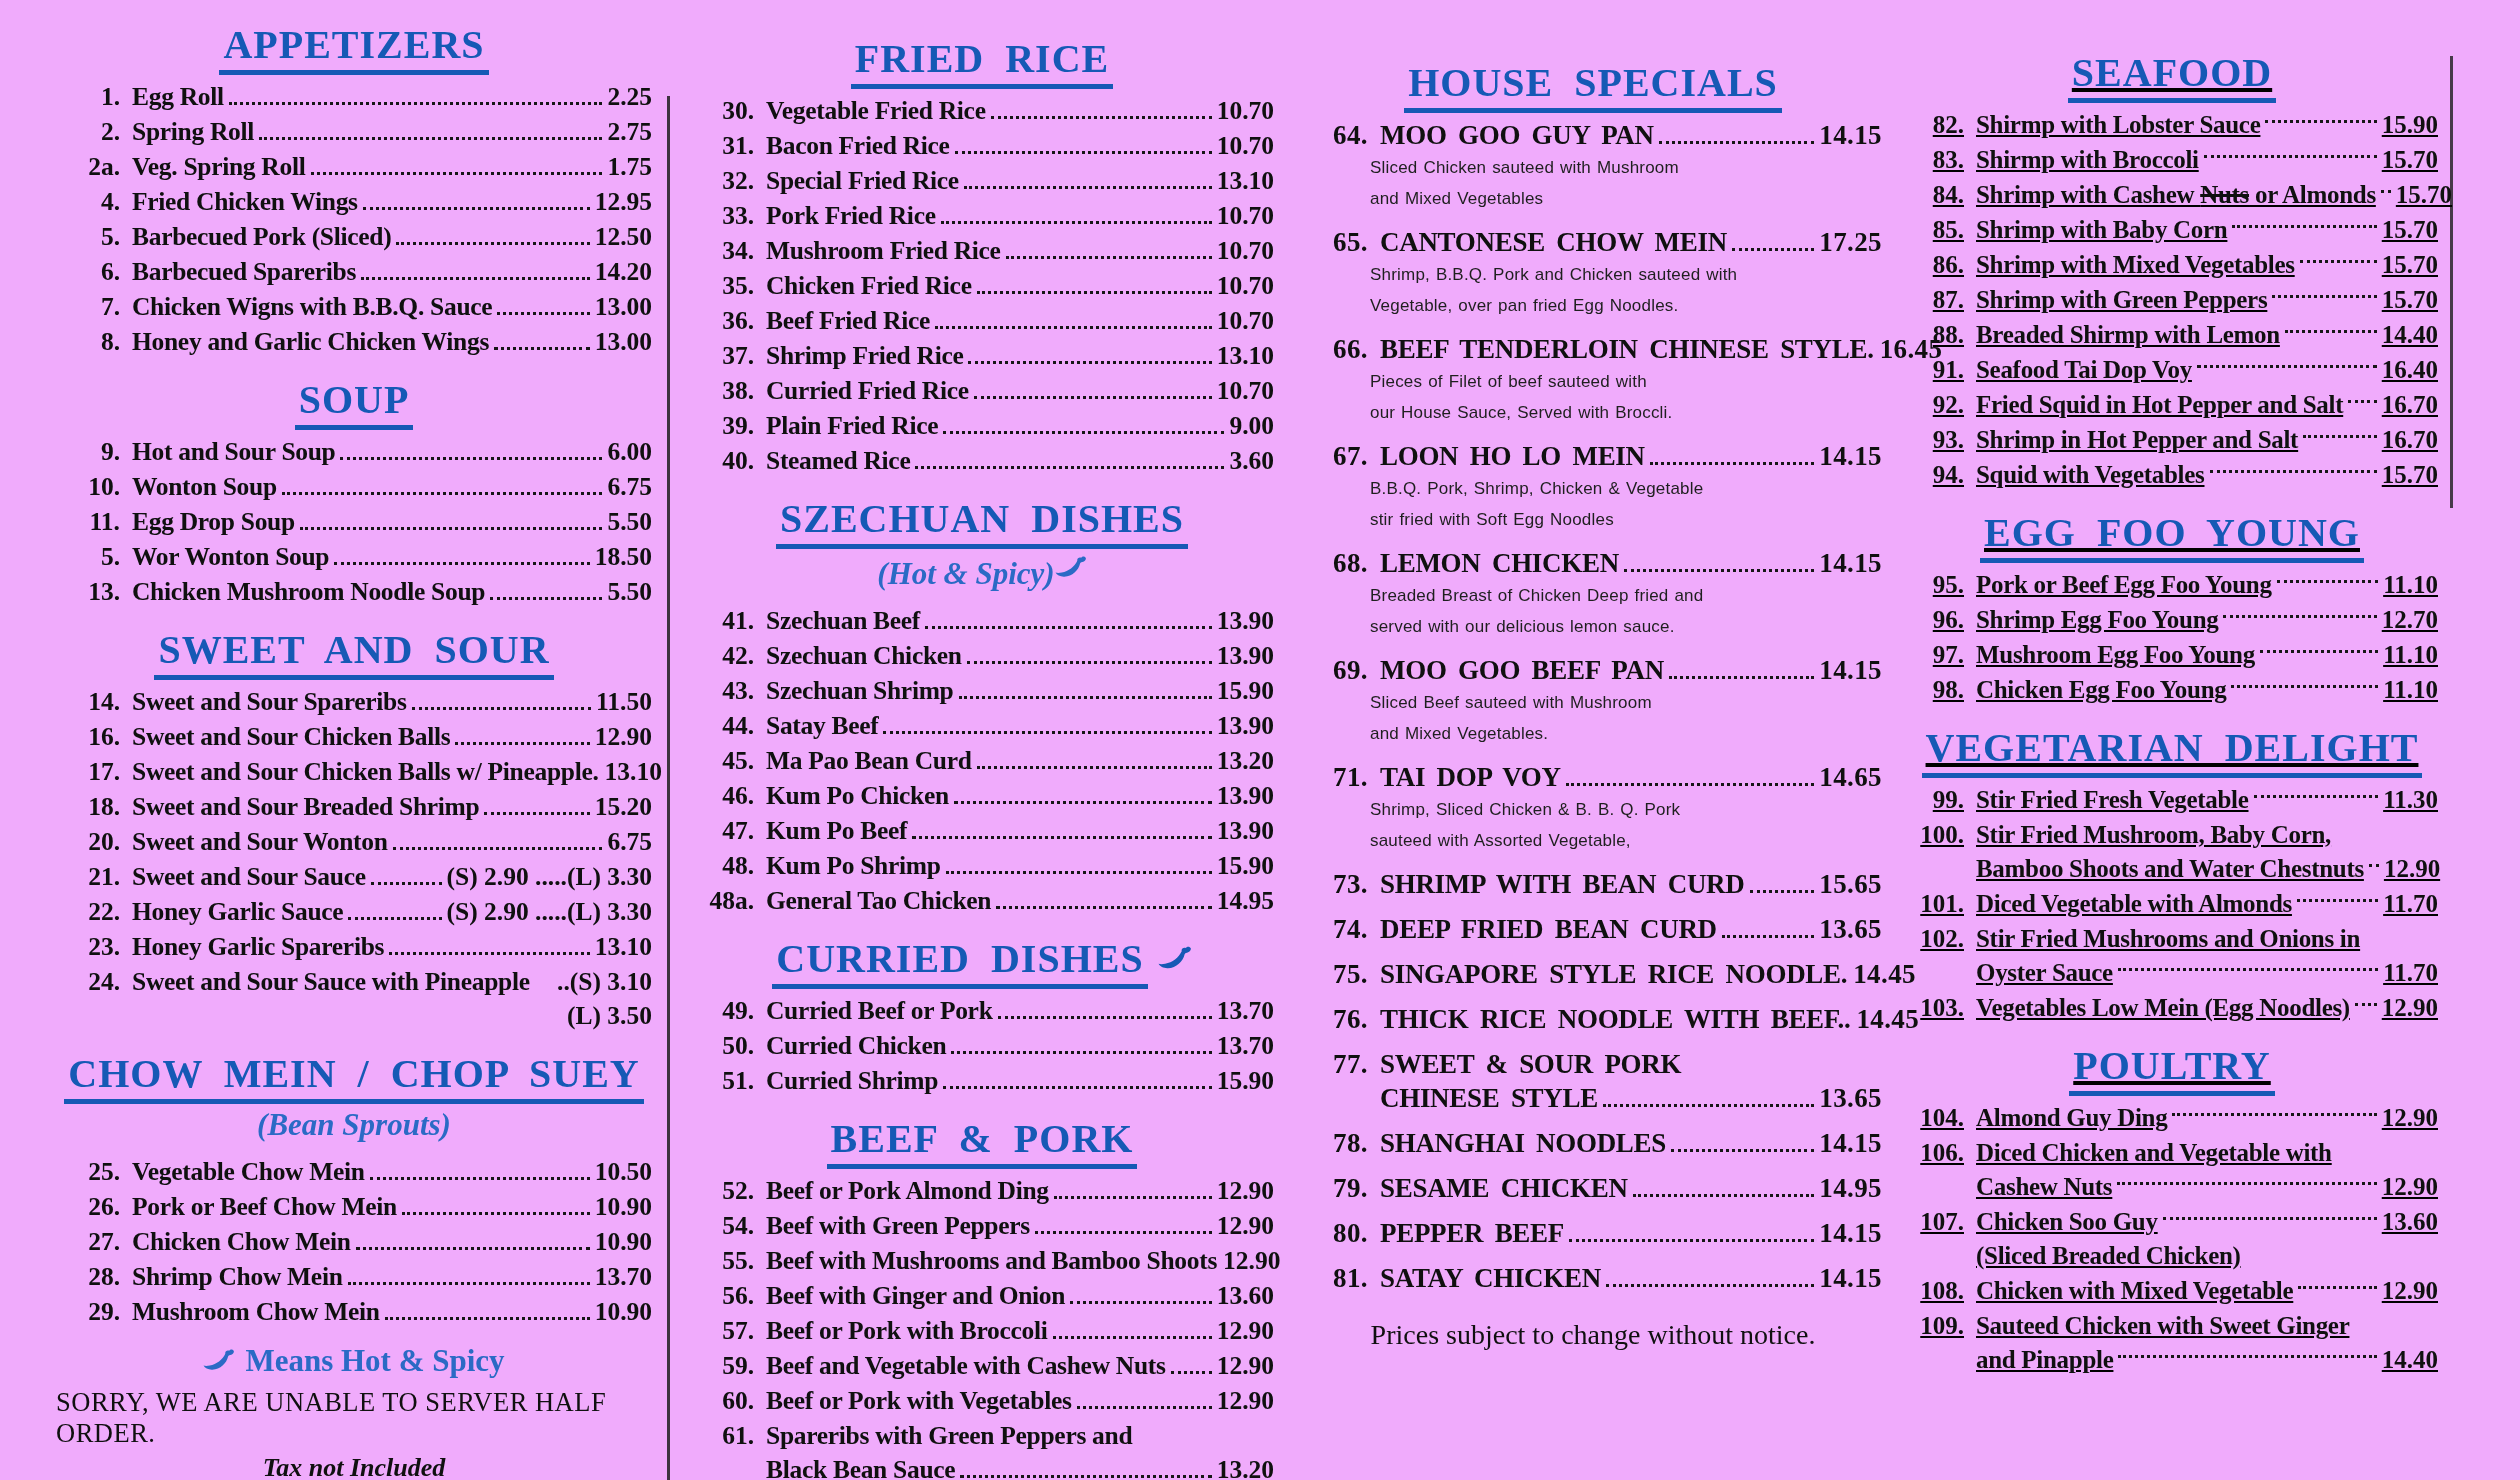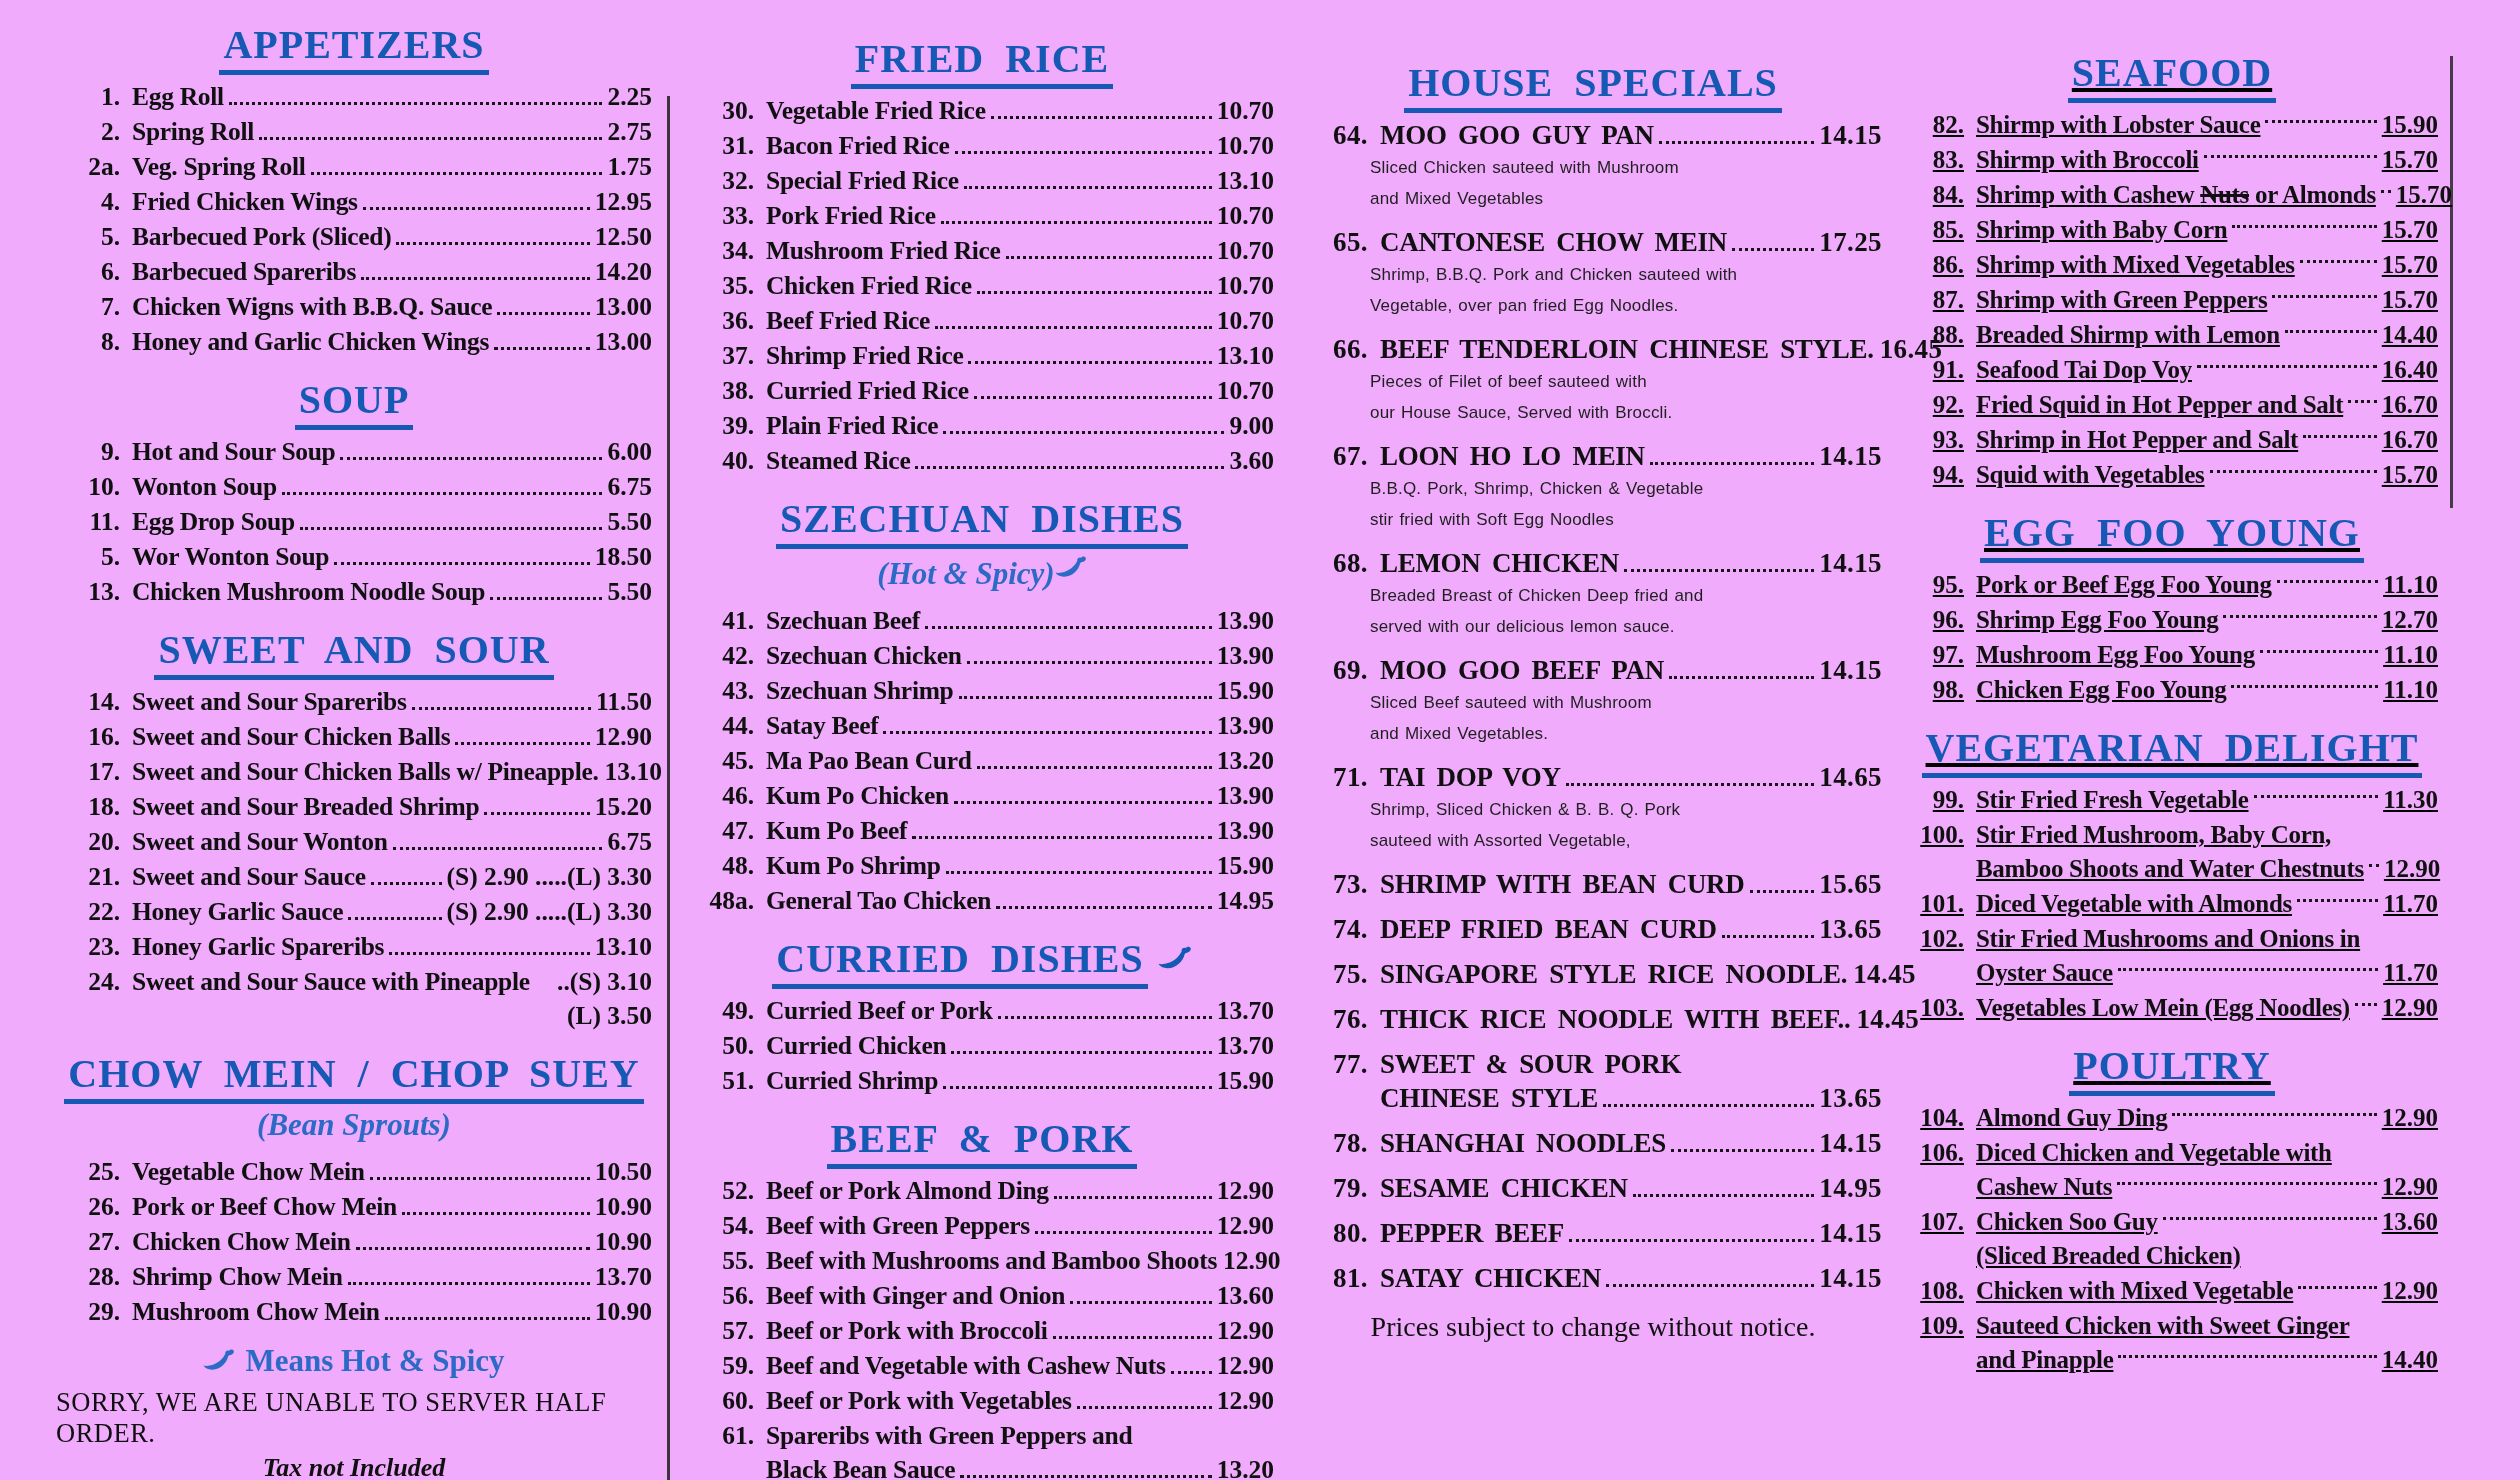--- a/index.html
+++ b/index.html
@@ -52,21 +52,21 @@
   }
 
   
   #col-3 .num{flex-basis:58px;}
   #col-3 .row{font-size:25px;align-items:center;}
 
   .note{display:flex;align-items:center;justify-content:center;gap:10px;color:var(--ink);}
   .note.spicy{color:var(--blue2);font-size:31px;font-weight:700;margin:14px 0 8px;}
   .note.sorry{font-size:26.5px;font-weight:400;margin-top:8px;letter-spacing:.5px;}
   .note.tax{font-style:italic;font-size:26px;font-weight:700;margin-top:4px;}
-  .note.plain{font-size:28px;font-weight:400;margin-top:16px;}
+  .note.plain{font-size:28px;font-weight:400;margin-top:24px;}
 
   .chili{display:inline-flex;color:var(--blue2);}
   .chili svg{width:32px;height:32px;fill:currentColor;transform:rotate(8deg);}
   .sec-title .chili{margin-left:10px;vertical-align:-4px;color:var(--blue);}
   .sec-title .chili svg{width:34px;height:34px;}
 
   .vline{position:absolute;background:#1d1d1d;}
   #fold-line-left{left:667px;top:96px;width:3px;height:1384px;opacity:.85;}
   #fold-line-right{left:2450px;top:56px;width:3px;height:452px;opacity:.8;}
 </style>

